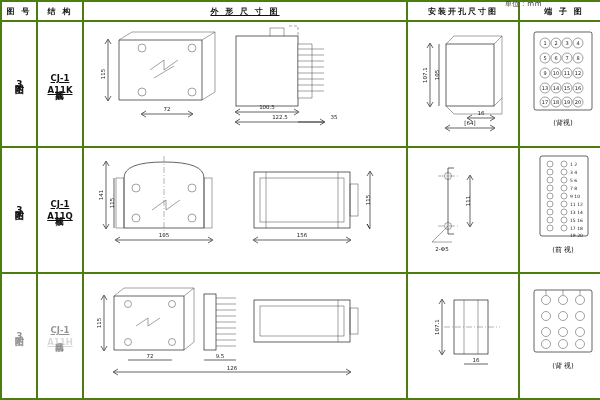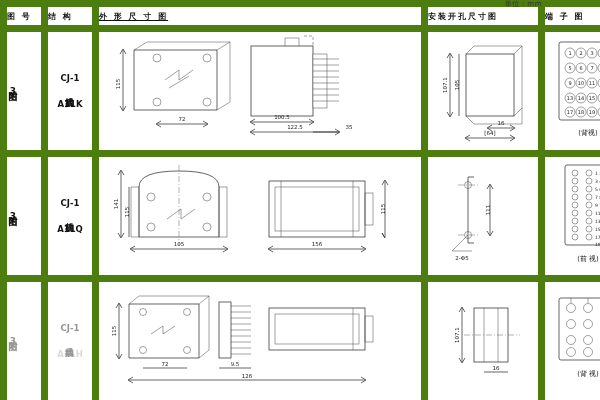--- a/index.html
+++ b/index.html
@@ -14,23 +14,24 @@
     position:relative;
     width:600px;height:400px;
     box-sizing:border-box;
   }
   table.main{
     border-collapse:collapse;
     width:600px;height:400px;
     table-layout:fixed;
   }
   table.main td, table.main th{
-    border:7px solid #4d7c0f;
+    border:2px solid #4d7c0f;
     padding:0;
     vertical-align:middle;
+    text-align:center;
     font-size:8px;
   }
   .unit-note{
     position:absolute;
     right:58px;top:-1px;
     font-size:7px;
     color:#333;
     letter-spacing:0.5px;
   }
   thead td{
@@ -57,21 +58,22 @@
     display:inline-block;
     font-weight:bold;
   }
   .no-cell .vtext{font-weight:bold;font-size:9px;}
   .struct-inner{
     display:flex;
     flex-direction:column;
     align-items:center;
     justify-content:center;
     height:100%;
-    gap:8px;
+    gap:1px;
+    text-decoration:underline;
   }
   .struct-code{font-size:8.5px;font-weight:bold;}
   .struct-mid{
     writing-mode:vertical-rl;
     text-orientation:upright;
     font-size:8.5px;
     letter-spacing:0px;
     line-height:10px;
   }
   .faded{opacity:.45;}

